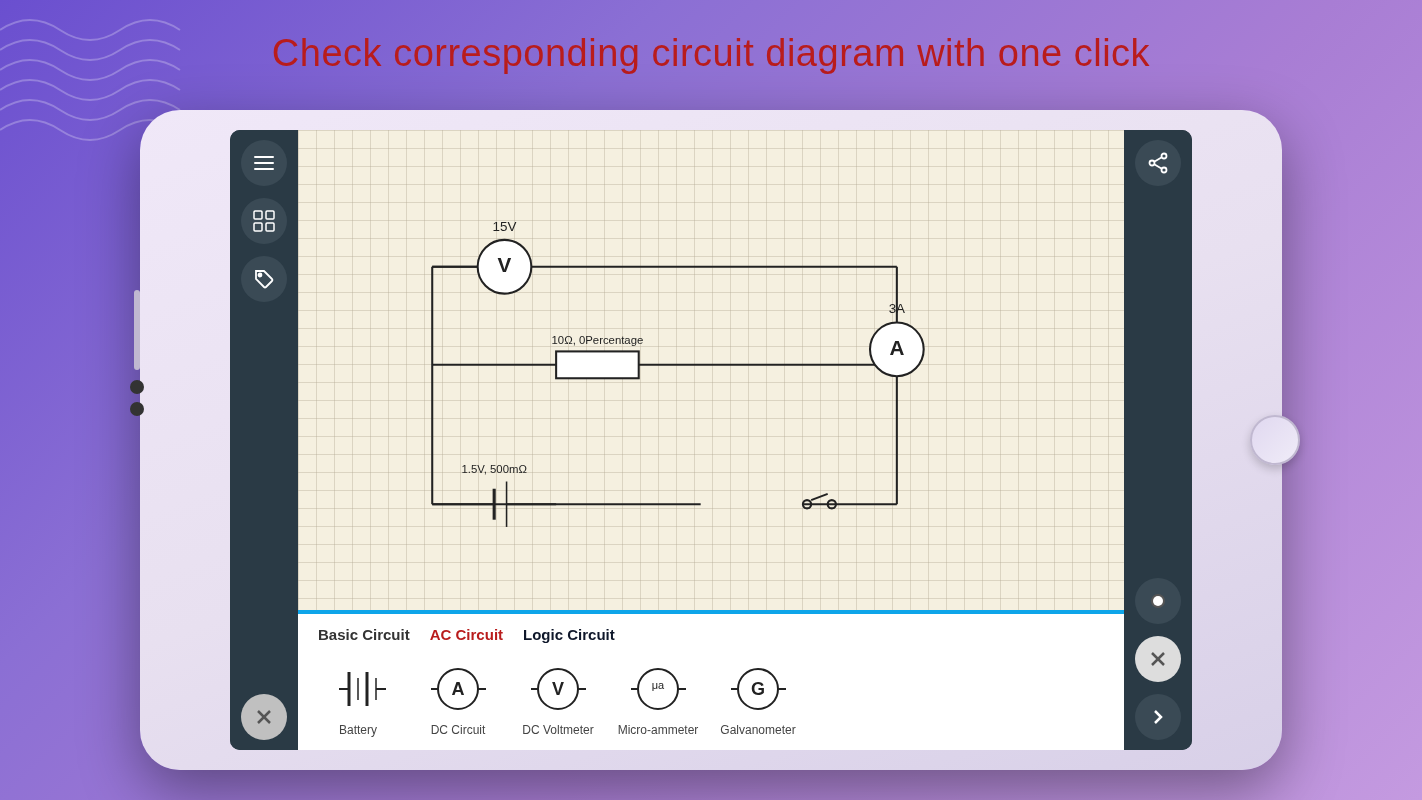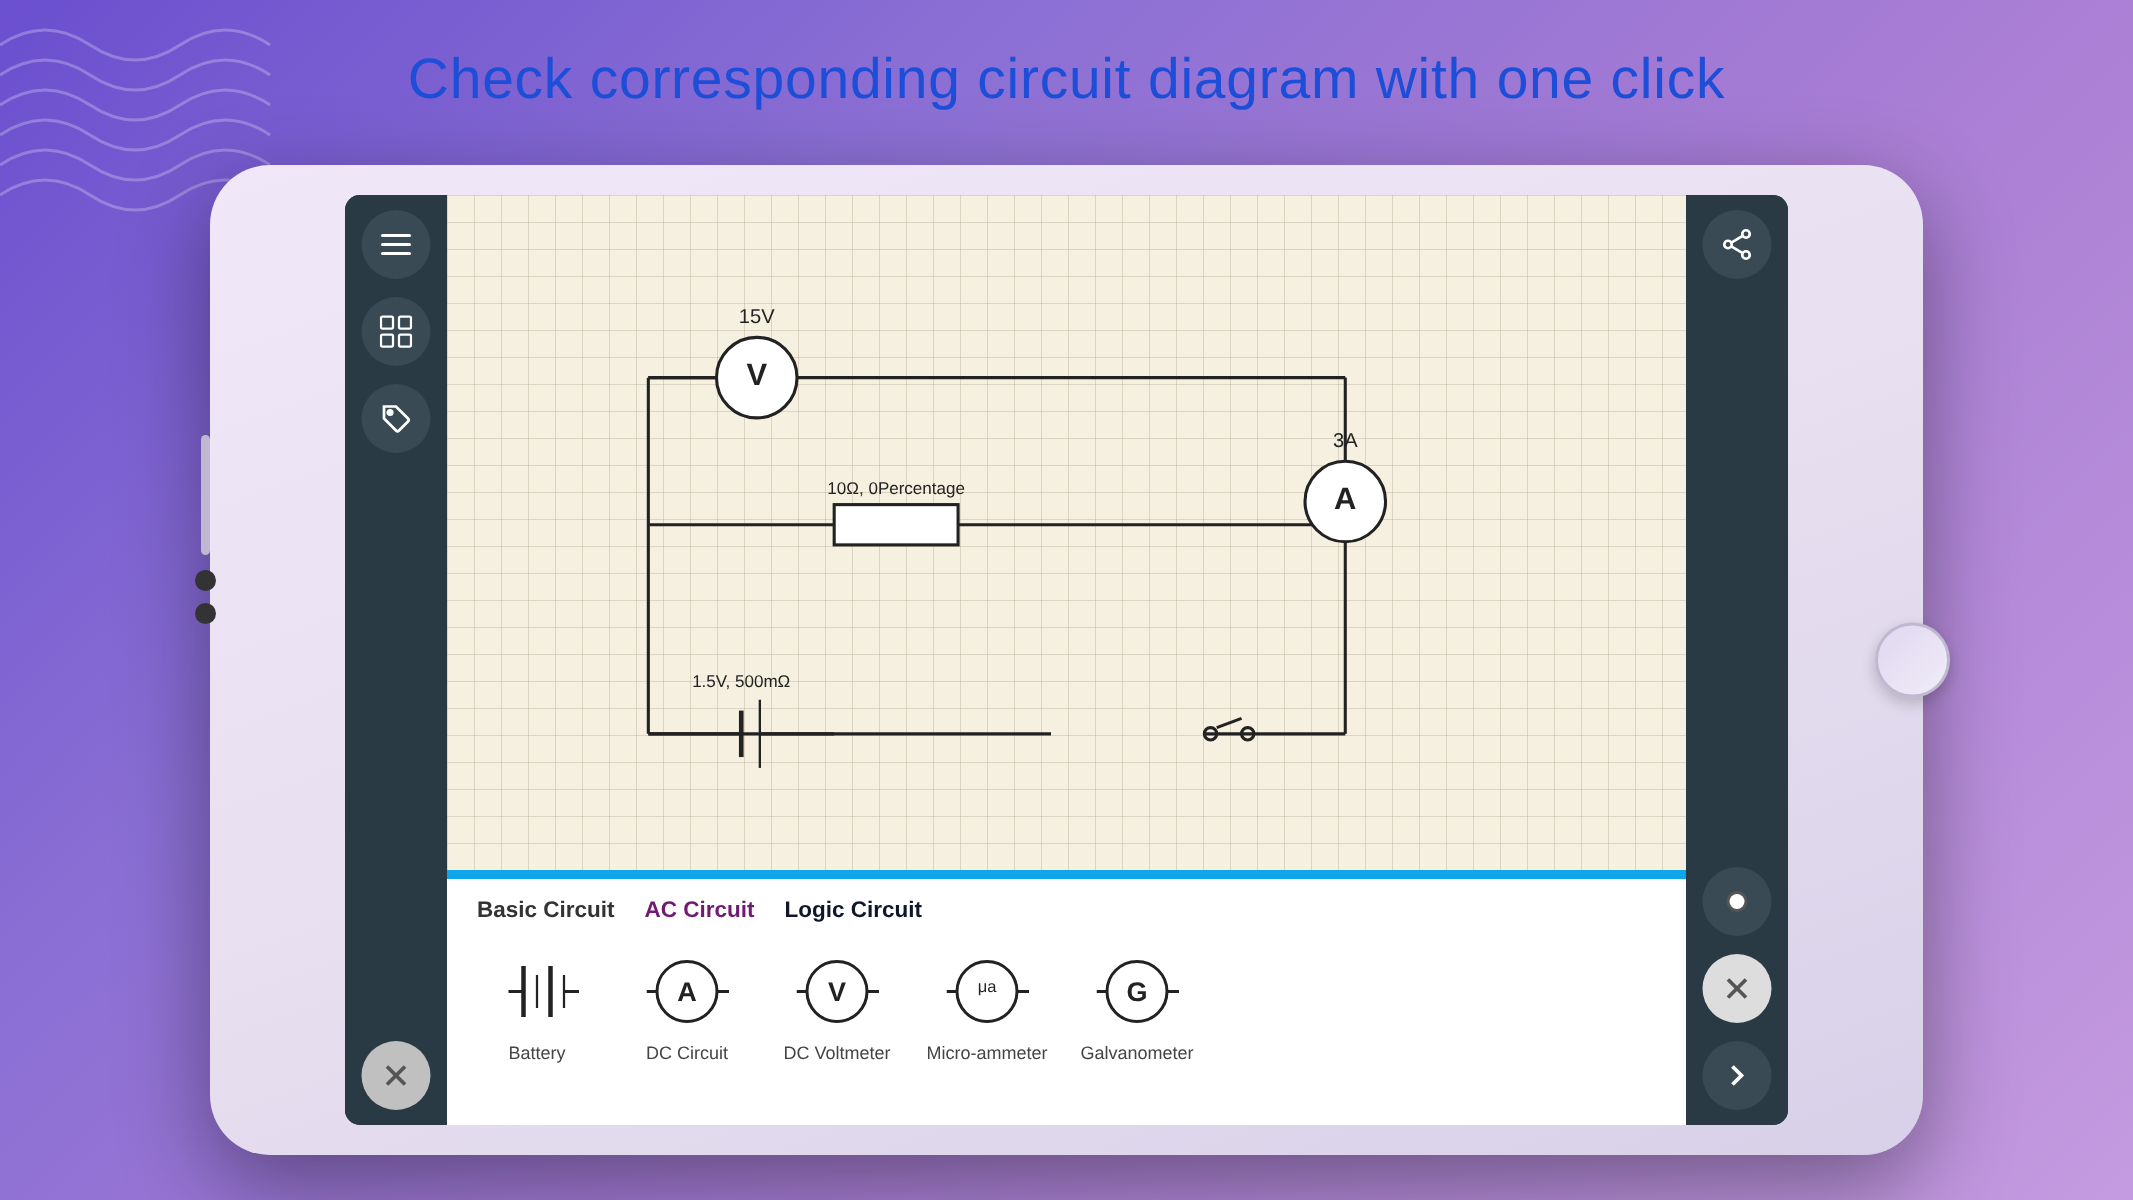--- a/index.html
+++ b/index.html
@@ -19,21 +19,21 @@
       width: 200px; height: 200px;
       opacity: 0.3;
     }
 
     
     .main-title {
       position: absolute;
       top: 32px;
       left: 0; right: 0;
       text-align: center;
-      color: #1d4ed8;
+      color: #b91c1c;
       font-size: 38px;
       font-weight: 500;
       letter-spacing: 0.5px;
     }
 
     
     .tablet-frame {
       position: absolute;
       top: 110px;
       left: 140px;
@@ -163,23 +163,23 @@
     
     .circuit-svg {
       position: absolute;
       inset: 0;
       width: 100%;
       height: 100%;
     }
 
     
     .bottom-panel {
-      height: 170px;
+      height: 140px;
       background: white;
-      border-top: 6px solid #0ea5e9;
+      border-top: 4px solid #0ea5e9;
       flex-shrink: 0;
     }
 
     
     .circuit-tabs {
       display: flex;
       gap: 20px;
       padding: 12px 20px 8px 20px;
     }
 
@@ -187,21 +187,21 @@
       font-size: 15px;
       font-weight: 600;
       color: #333;
       cursor: pointer;
     }
     .circuit-tab.active {
       color: #333;
       font-weight: 700;
     }
     .circuit-tab.cyan {
-      color: #701a75;
+      color: #b91c1c;
       font-weight: 600;
     }
     .circuit-tab.purple {
       color: #0f172a;
       font-weight: 600;
     }
 
     
     .components-row {
       display: flex;

